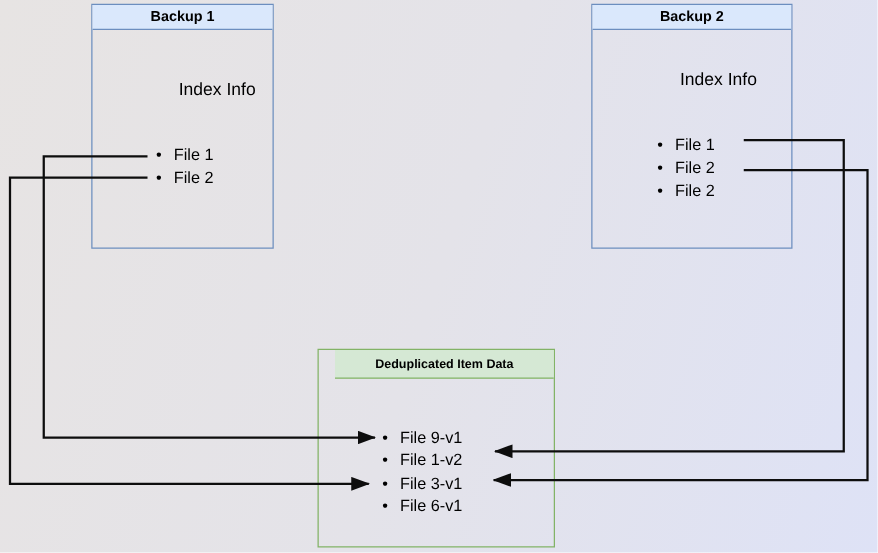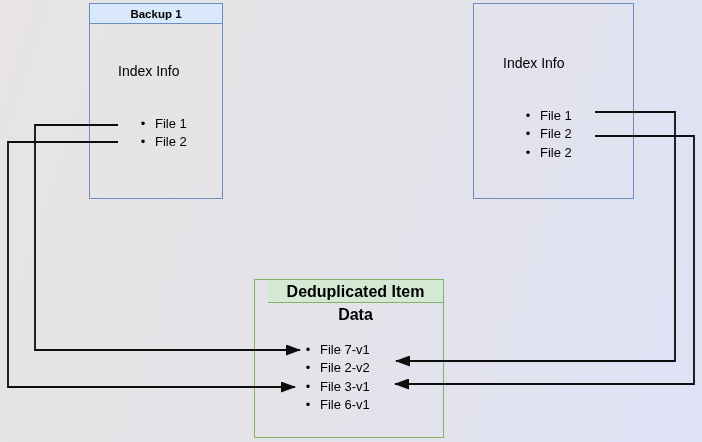--- a/index.html
+++ b/index.html
@@ -13,50 +13,53 @@
   }
   .box{position:absolute;box-sizing:border-box;background:transparent;}
   .box.blue{border:1.5px solid #6c8ebf;}
   .box.green{border:1.5px solid #82b366;}
   .hdr{
     position:absolute;left:0;top:0;right:0;
     box-sizing:border-box;
     text-align:center;font-weight:bold;
   }
   .hdr.blue-hdr{height:20px;line-height:20px;font-size:11.5px;background:#dae8fc;border-bottom:1.5px solid #6c8ebf;}
-  .hdr.green-hdr{height:23px;line-height:23px;font-size:16px;background:#d5e8d4;border-bottom:1.5px solid #82b366;margin-left:13px;}
-  .body-label{position:absolute;font-size:14px;line-height:18px;}
+  .hdr.green-hdr{height:23px;line-height:23px;font-size:10px;background:#d5e8d4;border-bottom:1.5px solid #82b366;margin-left:13px;}
+  .body-label{position:absolute;font-size:14px;line-height:18px;margin-left:41px;}
   ul.files{position:absolute;list-style:none;margin:0;padding:0;}
   ul.files li{display:flex;align-items:center;height:18.5px;font-size:13px;}
   ul.files .dot{width:10px;text-align:center;margin-right:7px;font-size:13px;}
   svg.wires{position:absolute;left:0;top:0;pointer-events:none;}
 </style>
 </head>
 <body>
 
 <div class="canvas">
 
-  <div class="box blue" style="left:89px;top:3px;width:134px;height:196px;padding-left:45px;">
+  <div class="box blue" style="left:73px;top:3px;width:146px;height:196px;padding-left:45px;">
     <div class="hdr blue-hdr">
       <span>Backup 1</span>
     </div>
     <div class="body-label" style="left:28px;top:58px;">Index Info</div>
     <ul class="files" style="left:48px;top:110px;">
       <li>
         <span class="dot">•</span>
         <span>File 1</span>
       </li>
       <li>
         <span class="dot">•</span>
         <span>File 2</span>
       </li>
     </ul>
   </div>
 
   <div class="box blue" style="left:473px;top:3px;width:161px;height:196px;">
+    <div class="hdr blue-hdr">
+      <span>Backup 2</span>
+    </div>
     <div class="body-label" style="left:29px;top:50px;">Index Info</div>
     <ul class="files" style="left:49px;top:102px;">
       <li>
         <span class="dot">•</span>
         <span>File 1</span>
       </li>
       <li>
         <span class="dot">•</span>
         <span>File 2</span>
       </li>
@@ -67,25 +70,25 @@
     </ul>
   </div>
 
   <div class="box green" style="left:254px;top:279px;width:190px;height:159px;">
     <div class="hdr green-hdr">
       <span>Deduplicated Item Data</span>
     </div>
     <ul class="files" style="left:48px;top:60px;">
       <li>
         <span class="dot">•</span>
-        <span>File 7-v1</span>
+        <span>File 9-v1</span>
       </li>
       <li>
         <span class="dot">•</span>
-        <span>File 2-v2</span>
+        <span>File 1-v2</span>
       </li>
       <li>
         <span class="dot">•</span>
         <span>File 3-v1</span>
       </li>
       <li>
         <span class="dot">•</span>
         <span>File 6-v1</span>
       </li>
     </ul>

